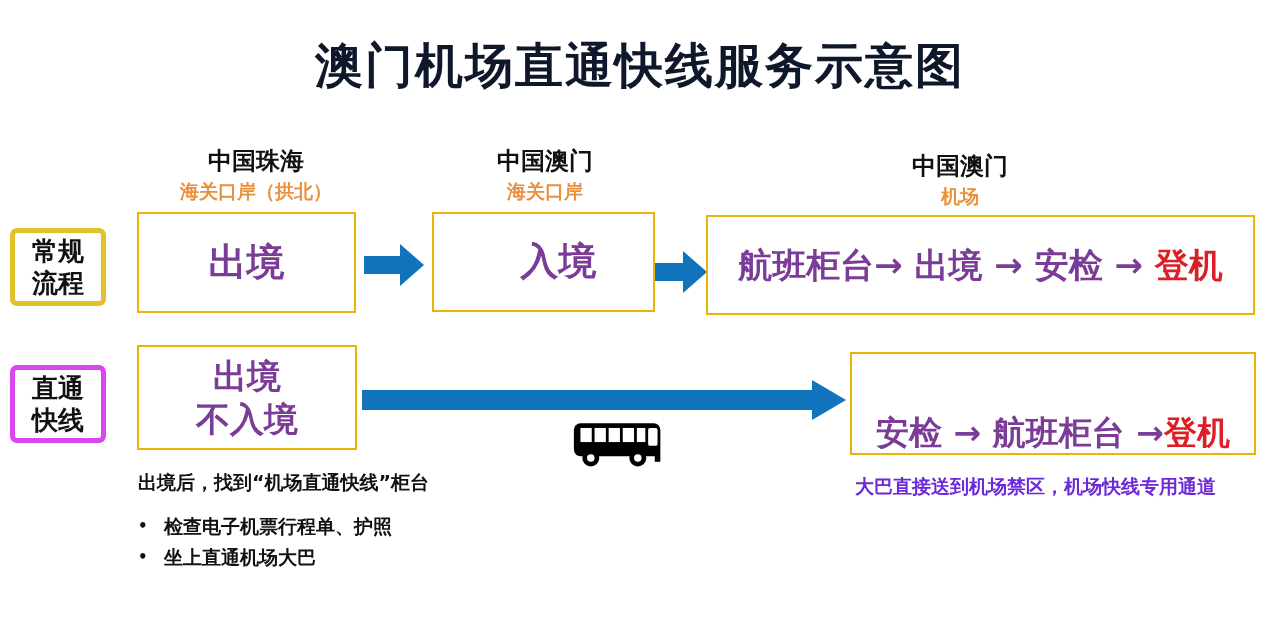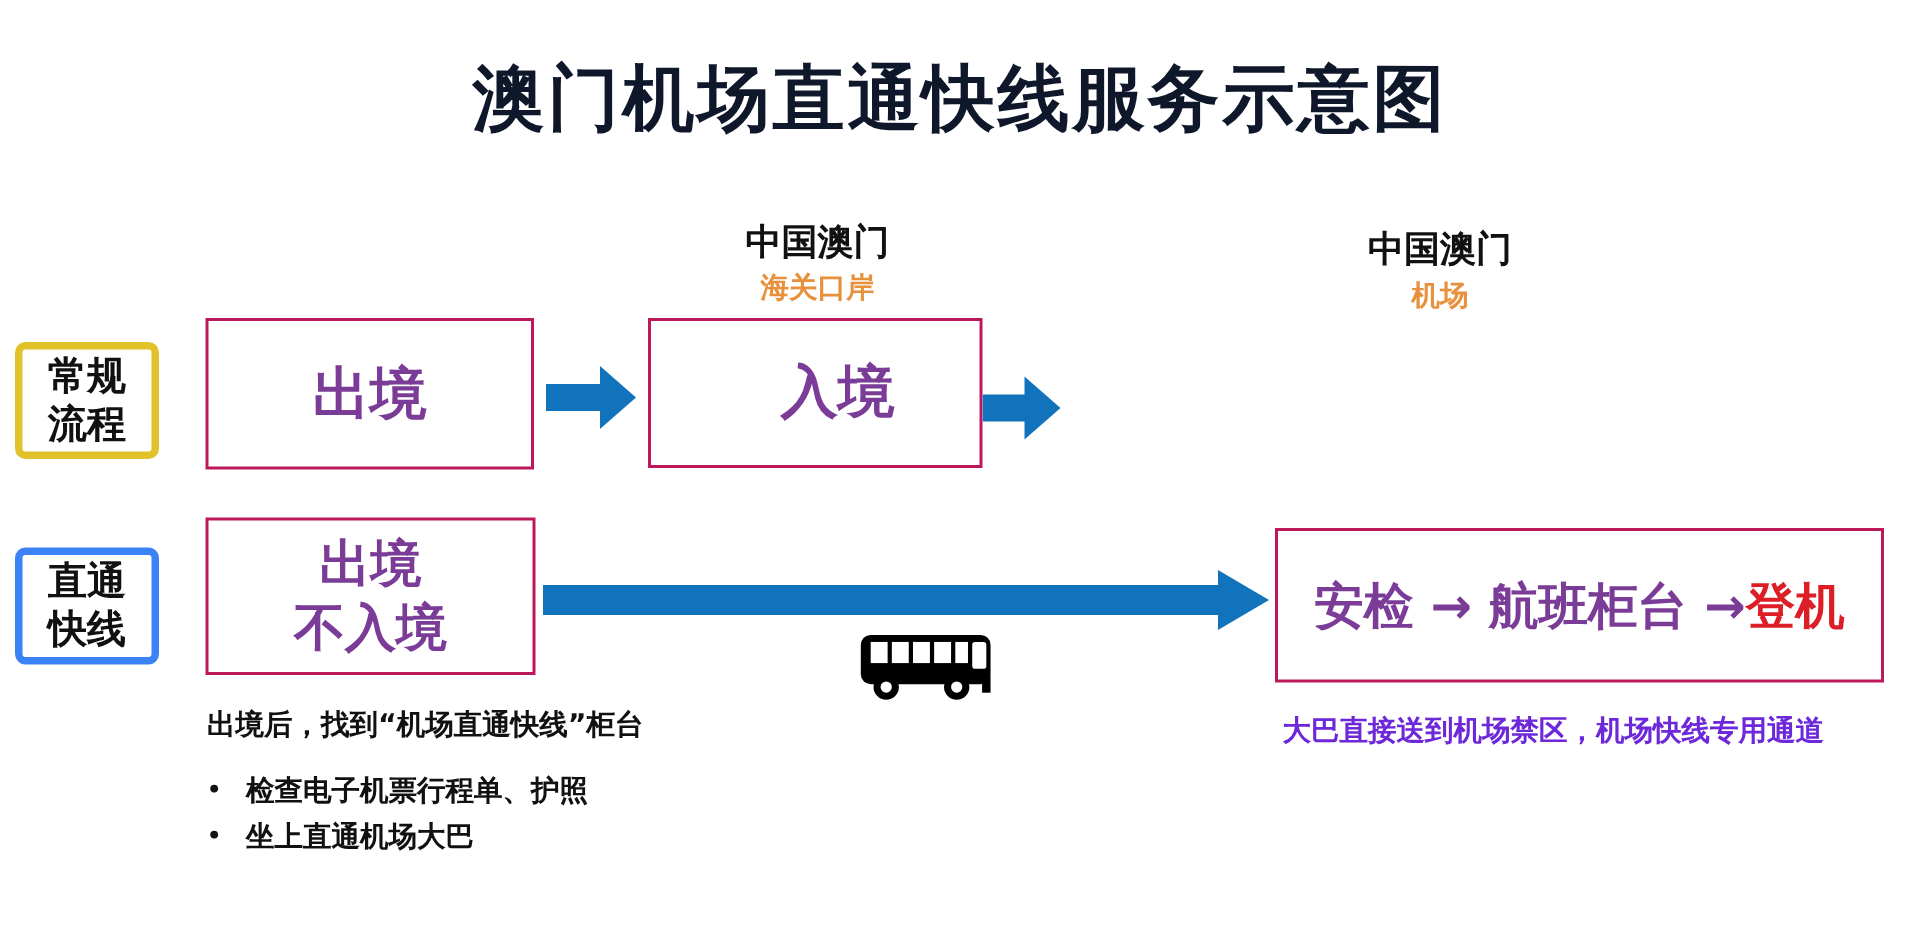--- a/index.html
+++ b/index.html
@@ -27,38 +27,38 @@
 
   .row-label {
     position: absolute;
     display: flex; align-items: center; justify-content: center;
     text-align: left;
     font-size: 26px; font-weight: bold; line-height: 1.25;
     background: #fff; border-radius: 7px; color: #111;
     box-sizing: border-box;
   }
   .row-label.yellow { border: 5px solid #E2C22B; }
-  .row-label.red    { border: 5px solid #3b82f6; }
+  .row-label.red    { border: 5px solid #d946ef; }
 
   .step-box {
     position: absolute;
     background: #fff;
-    border: 2px solid #be185d;
+    border: 2px solid #eab308;
     display: flex; align-items: center; justify-content: center;
     text-align: center;
     font-weight: bold;
     box-sizing: border-box;
     line-height: 1.25;
   }
   .purple  { color: #7B3C97; }
   .redtext { color: #DC1E26; }
 
   .fs38 { font-size: 38px; }
   .fs34 { font-size: 34px; }
-  .fs33 { font-size: 33px; }
+  .fs33 { font-size: 33px; align-items: flex-end; }
 
   .arrow { position: absolute; }
 
   .notes-left {
     position: absolute; left: 138px; top: 470px;
     font-size: 19px; font-weight: bold; color: #111;
   }
   .notes-left .nl-title { margin-bottom: 18px; }
   .notes-left .bullet-row { display: flex; margin-top: 5px; }
   .notes-left .bullet-char { width: 26px; font-size: 15px; padding-top: 3px; }
@@ -67,20 +67,24 @@
     font-size: 19px; font-weight: bold; color: #6d28d9;
   }
 </style>
 </head>
 <body>
 
 <div class="canvas">
 
   <div class="title">澳门机场直通快线服务示意图</div>
 
+  <div class="col-header" style="left:116px; top:148px; width:280px;">
+    <div class="region">中国珠海</div>
+    <div class="place">海关口岸（拱北）</div>
+  </div>
   <div class="col-header" style="left:425px; top:148px; width:240px;">
     <div class="region">中国澳门</div>
     <div class="place">海关口岸</div>
   </div>
   <div class="col-header" style="left:840px; top:153px; width:240px;">
     <div class="region">中国澳门</div>
     <div class="place">机场</div>
   </div>
 
   <div class="row-label yellow" style="left:10px; top:228px; width:96px; height:78px;">
@@ -99,20 +103,25 @@
   </svg>
 
   <div class="step-box fs38 purple" style="left:432px; top:212px; width:223px; height:100px;padding-left:30px;">
     <span>入境</span>
   </div>
 
   <svg class="arrow" style="left:655px; top:250px;" width="54" height="44" viewBox="0 0 54 44">
     <polygon points="0,13 28,13 28,1 52,22 28,43 28,31 0,31" fill="#1173BC"></polygon>
   </svg>
 
+  <div class="step-box fs34" style="left:706px; top:215px; width:549px; height:100px;">
+    <div>
+      <span class="purple">航班柜台→ 出境 → 安检 → </span><span class="redtext">登机</span>
+    </div>
+  </div>
 
   <div class="row-label red" style="left:10px; top:365px; width:96px; height:78px;">
     <div>
       <div>直通</div>
       <div>快线</div>
     </div>
   </div>
 
   <div class="step-box fs34 purple" style="left:137px; top:345px; width:220px; height:105px;">
     <div>

